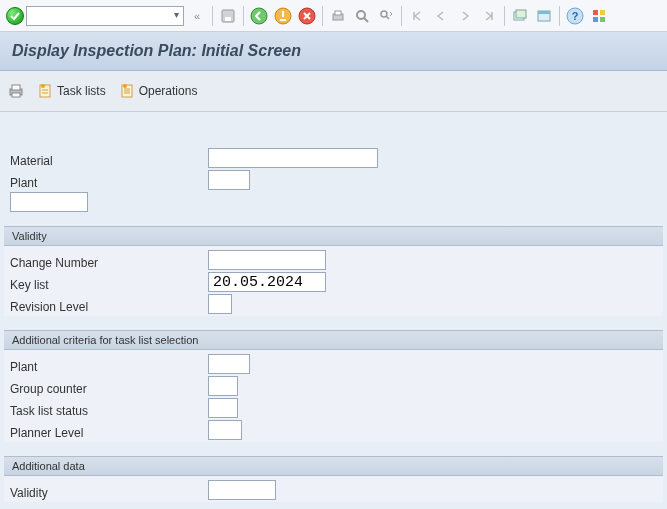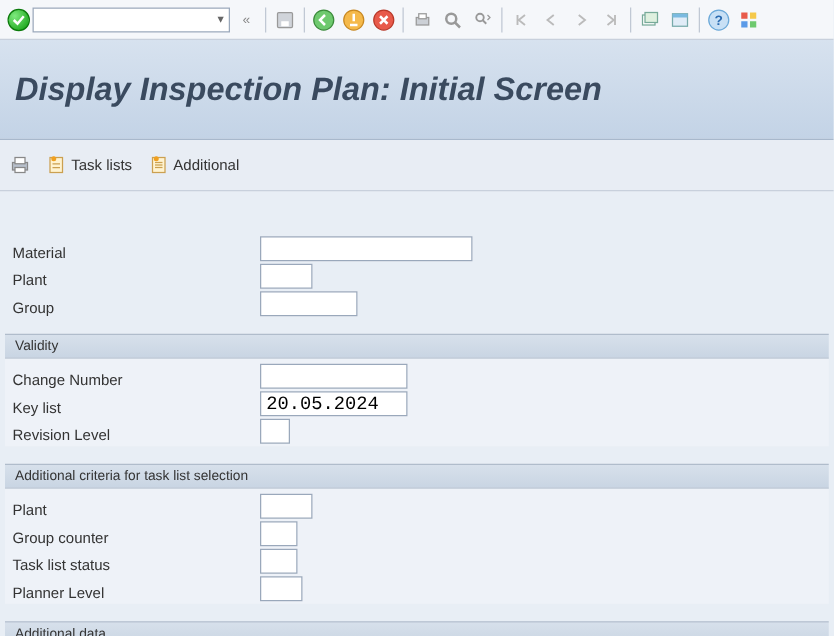--- a/index.html
+++ b/index.html
@@ -50,22 +50,22 @@
   border-radius: 3px;
   cursor: pointer;
 }
 .tb-sep {
   width: 1px; height: 20px;
   background: #c0c8d4;
   margin: 0 2px;
 }
 .title-bar {
   background: linear-gradient(#d7e2ef, #c3d3e6);
-  padding: 24px 12px;
-  font-size: 26px;
+  padding: 10px 12px;
+  font-size: 16px;
   font-weight: bold;
   font-style: italic;
   color: #3a4a5f;
   border-bottom: 1px solid #a8b8cc;
 }
 .app-toolbar {
   background: #e8edf4;
   border-bottom: 1px solid #c8d0dc;
   padding: 20px 8px;
   display: flex;
@@ -261,37 +261,36 @@
   <div class="app-tb-item">
     <span class="mini-icon">
       <svg width="16" height="16" viewBox="0 0 16 16">
           <rect x="2" y="2" width="10" height="12" fill="#fff3d0" stroke="#cba050"></rect>
           <circle cx="5" cy="3" r="2" fill="#f0a020"></circle>
           <line x1="4" y1="6" x2="10" y2="6" stroke="#cba050"></line>
           <line x1="4" y1="8" x2="10" y2="8" stroke="#cba050"></line>
           <line x1="4" y1="10" x2="10" y2="10" stroke="#cba050"></line>
         </svg>
     </span>
-    <span>Additional</span>
+    <span>Operations</span>
   </div>
 </div>
 
 <div class="content">
   <div class="spacer-top"></div>
 
   <div class="field-row">
     <div class="field-label">Material</div>
     <input class="field-input w-wide" value="" style="">
   </div>
   <div class="field-row">
     <div class="field-label">Plant</div>
     <input class="field-input w-short" value="" style="">
   </div>
   <div class="field-row">
-    <div class="field-label">Group</div>
     <input class="field-input" style="width: 78px;" value="">
   </div>
 
   <div class="group">
     <div class="group-header">Validity</div>
     <div class="group-body">
       <div class="field-row">
         <div class="field-label">Change Number</div>
         <input class="field-input w-med" value="" style="">
       </div>

